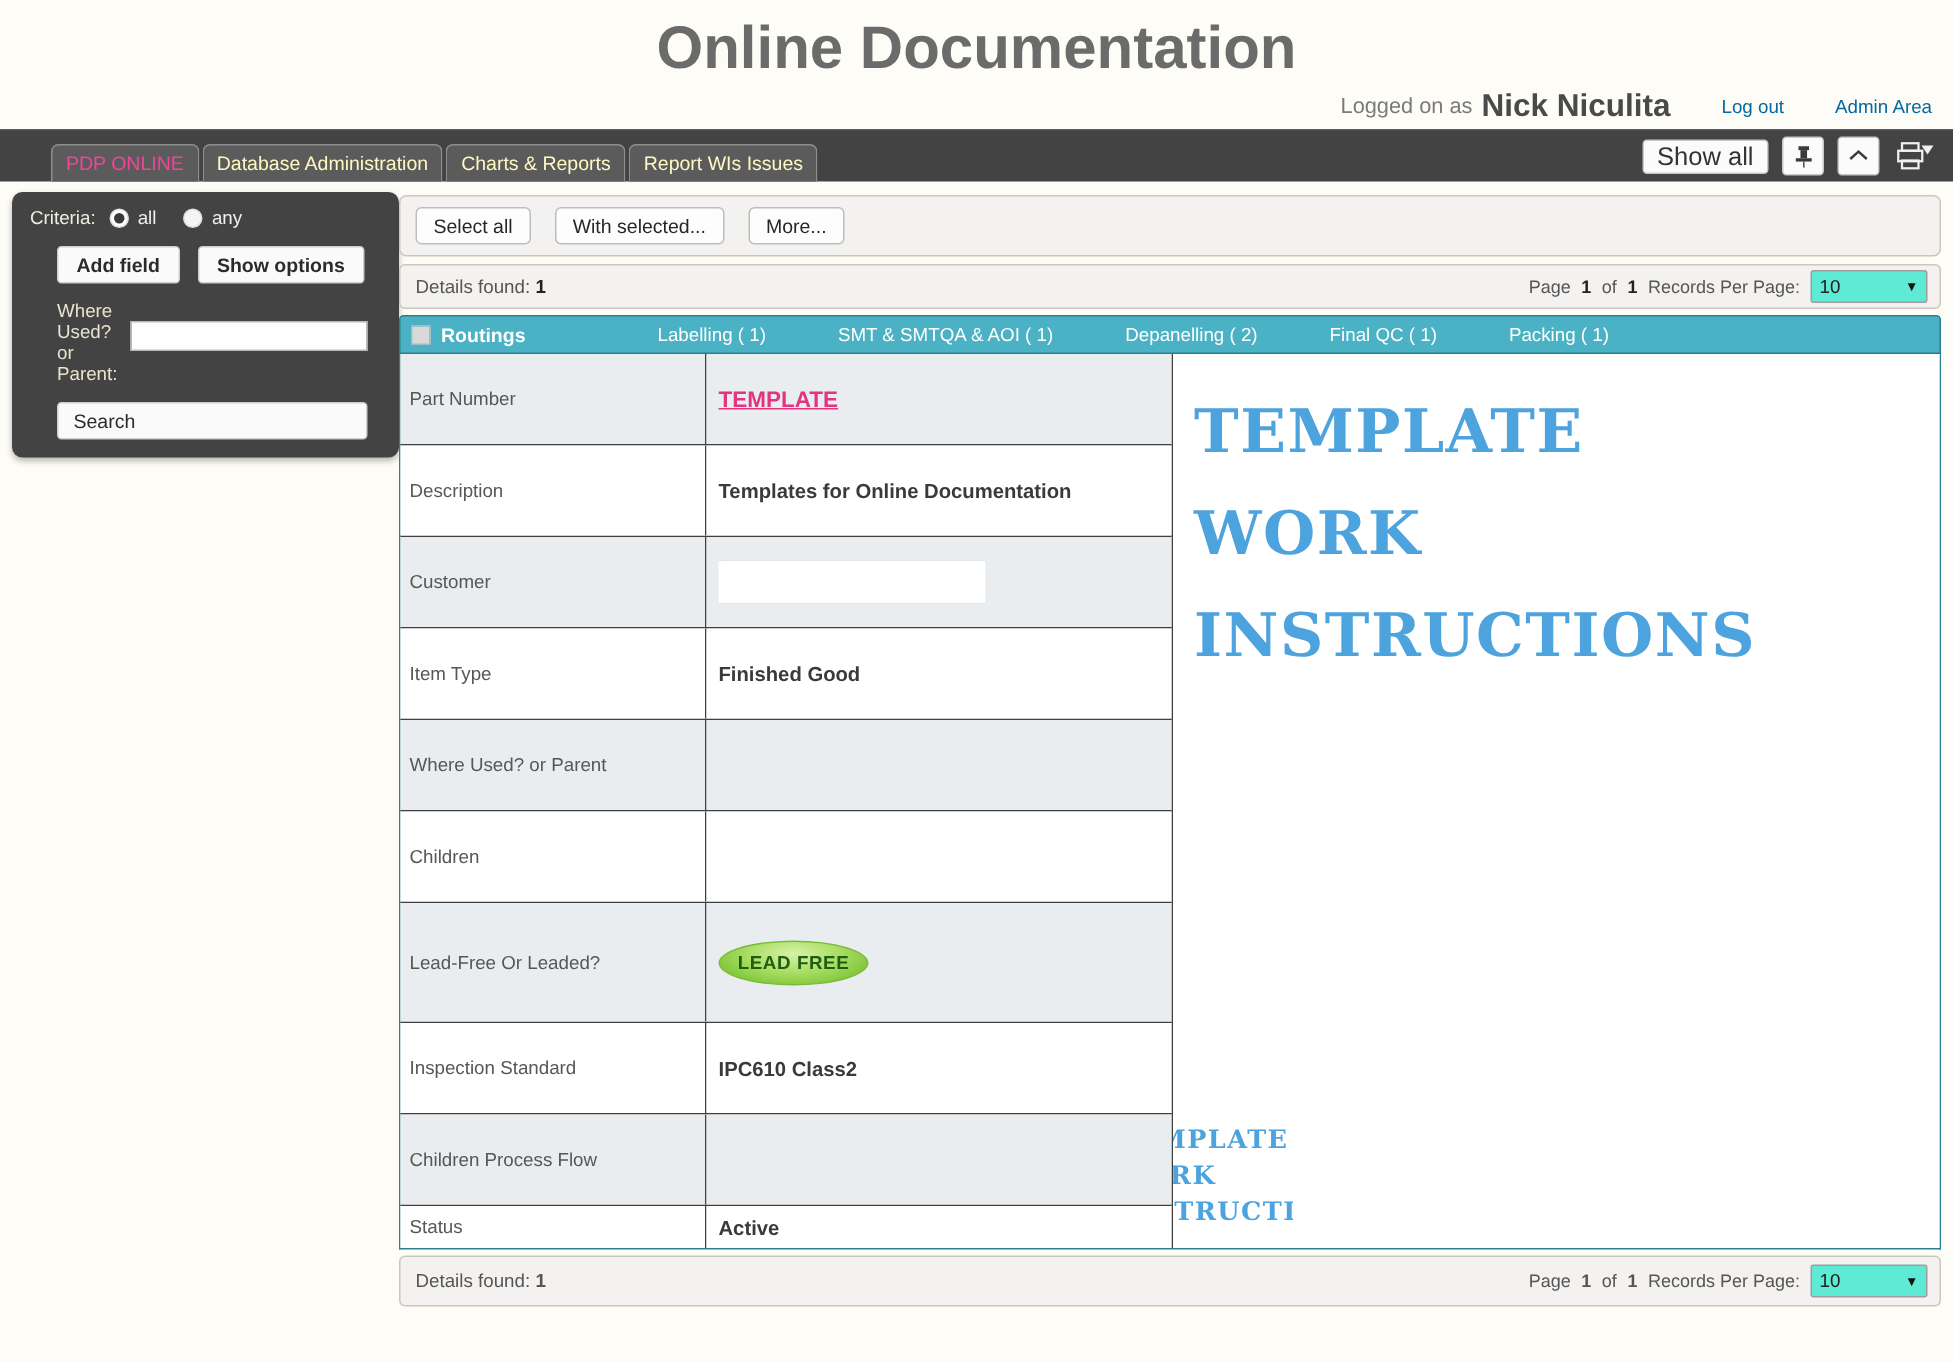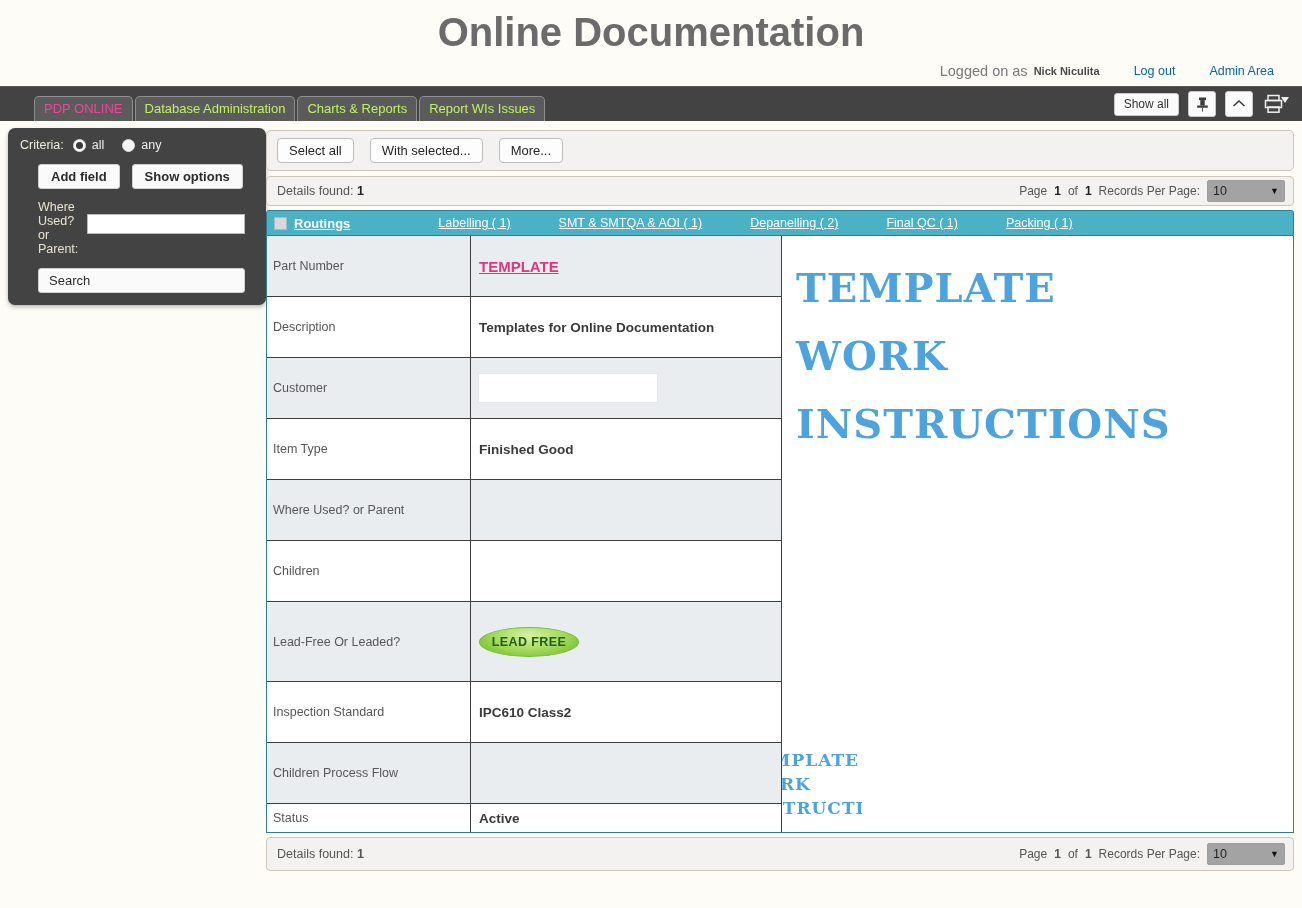--- a/index.html
+++ b/index.html
@@ -19,60 +19,60 @@
     color: #6b6b6b;
     padding-top: 8px;
     letter-spacing: 0px;
     line-height: 48px;
   }
 
   
   .user-strip {
     display: flex; justify-content: flex-end; align-items: center;
     gap: 0px;
-    padding-right: 28px;
+    padding-right: 14px;
     height: 30px;
     font-size: 14px;
     color: #6d6d6d;
   }
   .user-strip .lbl { color: #7a7a7a; font-size: 14.5px; }
-  .user-strip .uname { color: #4a4a4a; font-weight: bold; font-size: 11px; margin-left: 6px; }
+  .user-strip .uname { color: #4a4a4a; font-weight: bold; font-size: 21px; margin-left: 6px; }
   .user-strip .lnk { color: #0369a1; font-size: 12.5px; margin-left: 34px; cursor: pointer; }
 
   
   .navbar {
     position: relative;
     height: 34px;
     background: #434343;
     border-top: 1px solid #5a5a5a;
     display: flex;
     align-items: flex-end;
     padding-left: 24px;
   }
   .tabs { display: flex; align-items: flex-end; padding-left: 10px; gap: 2px; }
   .tab {
     background: #5b5b5b;
     border: 1px solid #8e8e8e;
     border-bottom: none;
     border-radius: 5px 5px 0 0;
-    color: #bef264;
+    color: #fef9c3;
     font-size: 13px;
     padding: 4px 9px 5px 9px;
     line-height: 15px;
     cursor: pointer;
     white-space: nowrap;
   }
   .tab.active { color: #f0459a; }
   .nav-right {
     position: absolute; right: 10px; top: 4px;
     display: flex; align-items: center; gap: 9px;
   }
   .btn-showall {
     background: #fbfbfb; border: 1px solid #c9c9c9; border-radius: 3px;
-    font-size: 12px; color: #333; padding: 3px 9px; cursor: pointer;
+    font-size: 17px; color: #333; padding: 3px 9px; cursor: pointer;
     line-height: 15px;
   }
   .icon-btn {
     width: 26px; height: 24px;
     background: #fbfbfb; border: 1px solid #c9c9c9; border-radius: 3px;
     display: flex; align-items: center; justify-content: center; cursor: pointer;
   }
   .icon-btn.plain { background: transparent; border: none; width: 30px; }
 
   
@@ -146,21 +146,21 @@
     height: 30px;
     display: flex; align-items: center; justify-content: space-between;
     padding: 0 8px 0 10px;
     font-size: 12.5px; color: #555;
     box-sizing: border-box;
   }
   .status-bar b { color: #222; }
   .pager { display: flex; align-items: center; gap: 7px; font-size: 12px; color: #555; }
   .rpp-select {
     width: 78px; height: 22px;
-    background: #a3a3a3; border: 1px solid #9e9e9e; border-radius: 2px;
+    background: #5eead4; border: 1px solid #9e9e9e; border-radius: 2px;
     font-size: 12.5px; color: #222;
     display: flex; align-items: center; justify-content: space-between;
     padding: 0 5px; box-sizing: border-box; cursor: pointer;
   }
   .rpp-select .caret { font-size: 9px; color: #111; }
 
   
   .routings-bar {
     margin-top: 4px;
     background: #4ab2c4;
@@ -169,21 +169,21 @@
     height: 26px;
     display: flex; align-items: center;
     padding-left: 7px;
     box-sizing: border-box;
   }
   .rt-cb {
     width: 11px; height: 11px; background: #d9d9d9;
     border: 1px solid #9fbfc6; margin-right: 7px; flex: none; cursor: pointer;
   }
   .rt-link {
-    color: #ffffff; font-size: 12.5px; text-decoration: underline;
+    color: #ffffff; font-size: 12.5px; 
     cursor: pointer; white-space: nowrap;
   }
   .rt-link.first { font-weight: bold; font-size: 13px; margin-right: 88px; }
   .rt-link.sp { margin-right: 48px; }
 
   
   .record { display: flex; border: 1px solid #2c7f8e; border-top: none; box-sizing: border-box; }
   .detail-table { width: 514px; flex: none; border-right: 1px solid #3d3d3d; }
   .drow { display: flex; border-bottom: 1px solid #3f3f3f; box-sizing: border-box; }
   .drow:last-child { border-bottom: none; }

